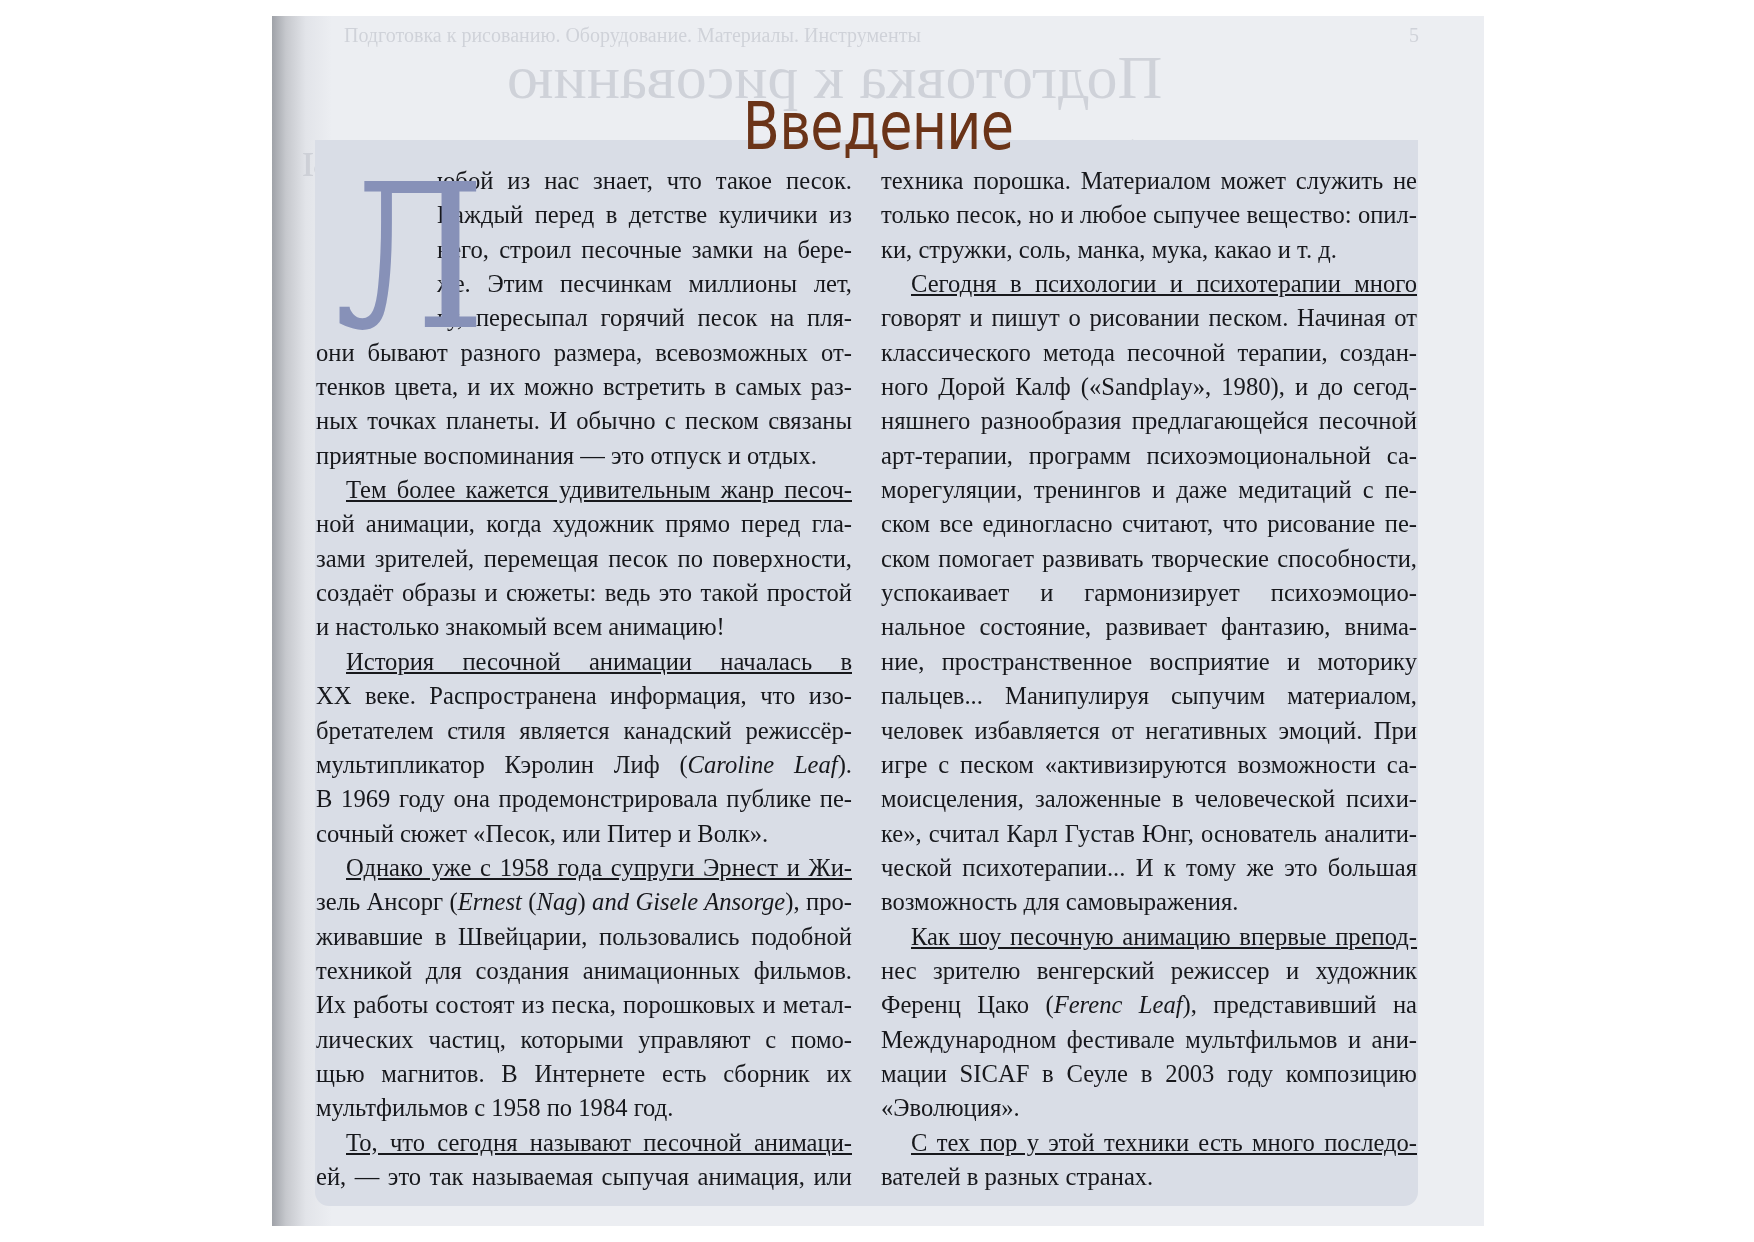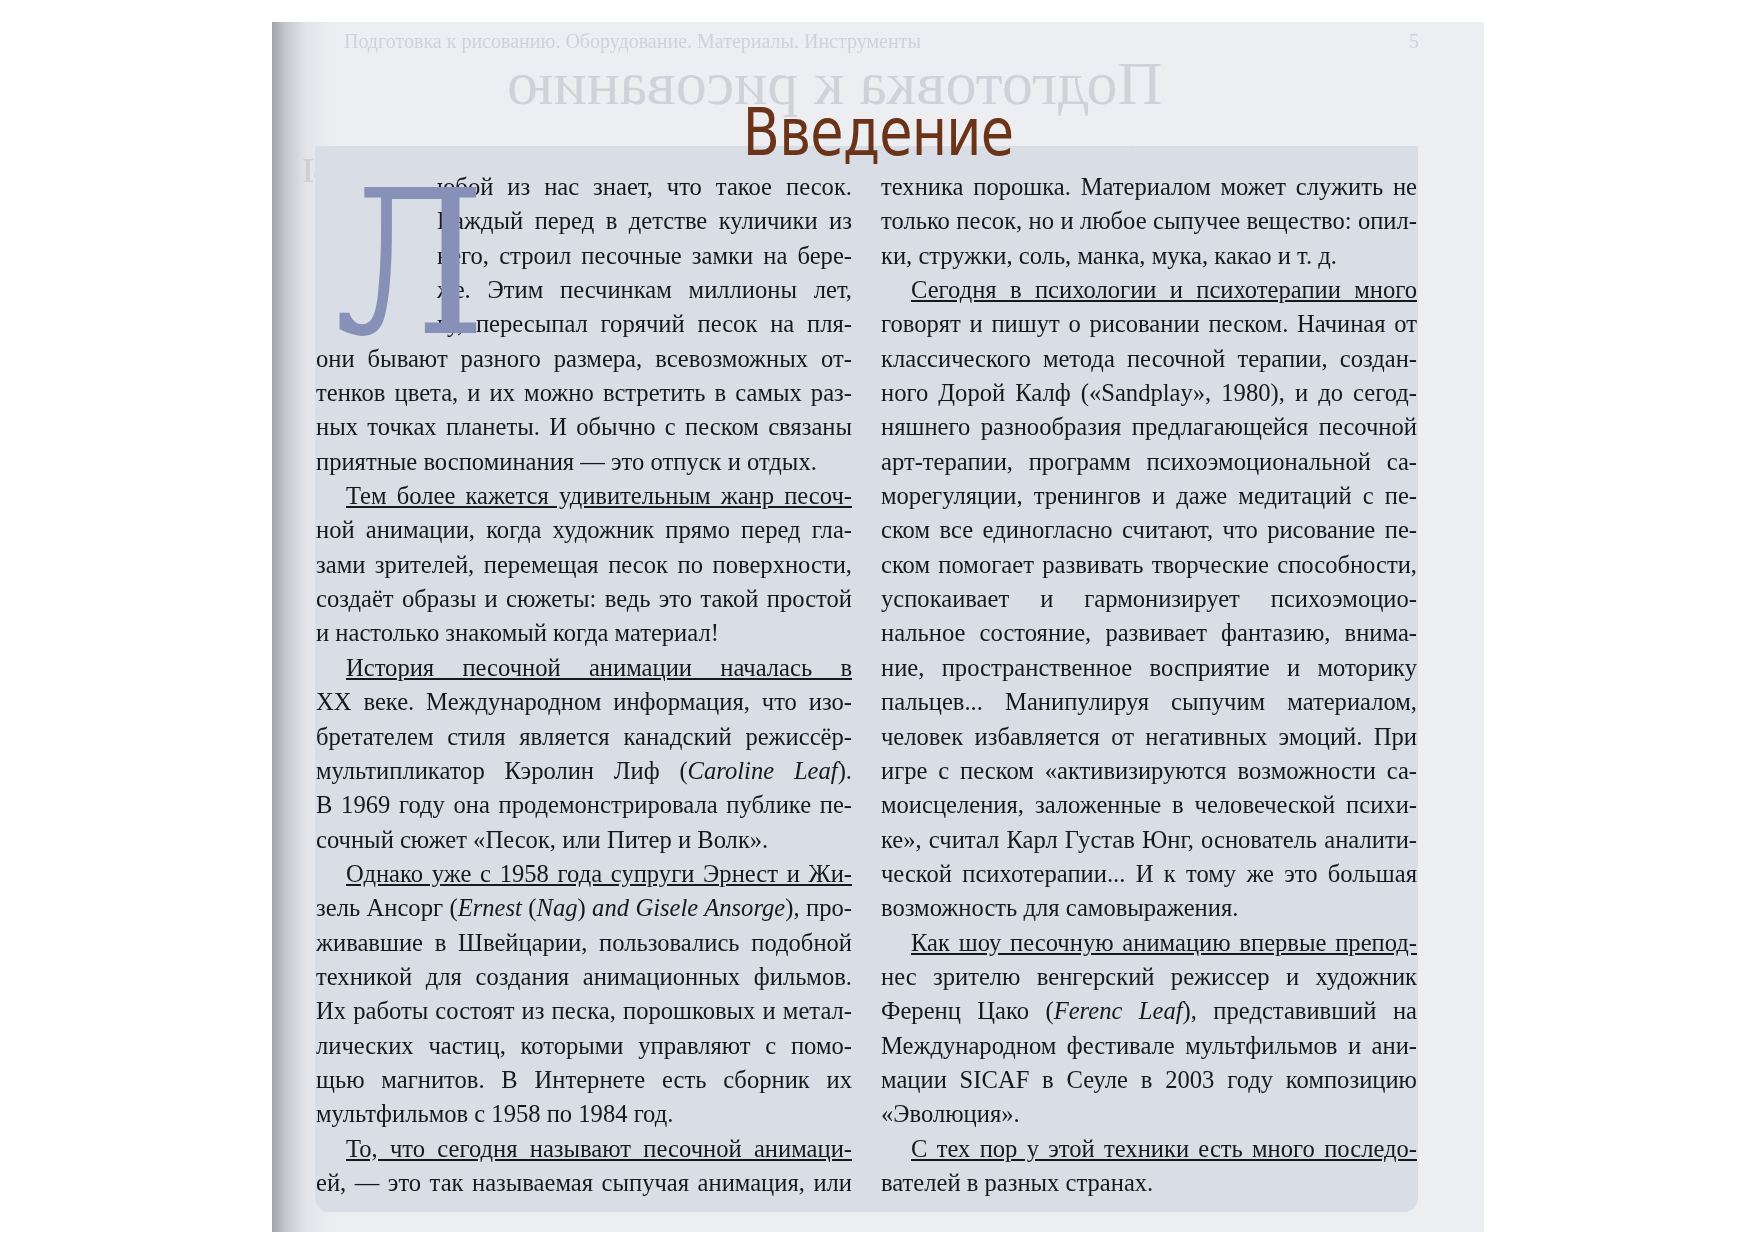--- a/index.html
+++ b/index.html
@@ -4,21 +4,20 @@
 <style>
   html, body { margin:0; padding:0; }
   body {
     width:1754px; height:1242px; background:#ffffff; position:relative; overflow:hidden;
     font-family:"DejaVu Serif", "Liberation Serif", serif;
   }
   .page {
     position:absolute; left:272px; top:16px; width:1212px; height:1210px;
     background:#e9ebf0;
     background-image: linear-gradient(90deg, #9fa2a8 0px, #c6c8cd 14px, #e2e4e9 34px, #eceef2 60px, #eceef2 100%);
-    margin-top: 6px;
   }
   .ghost {
     position:absolute; color:#c9ccd3; font-family:"Liberation Serif", serif; white-space:nowrap; opacity:.8;
   }
   .ghost.mirror { transform:scaleX(-1); }
   .panel {
     position:absolute; left:43px; top:124px; width:1103px; height:1066px;
     background:#d9dde6; border-radius:0 0 14px 14px;
   }
   .title {
@@ -69,23 +68,23 @@
         <span class="line drop">же. Этим песчинкам миллионы лет,</span>
         <span class="line drop">гу, пересыпал горячий песок на пля-</span>
         <span class="line">они бывают разного размера, всевозможных от-</span>
         <span class="line">тенков цвета, и их можно встретить в самых раз-</span>
         <span class="line">ных точках планеты. И обычно с песком связаны</span>
         <span class="line last">приятные воспоминания — это отпуск и отдых.</span>
         <span class="line indent">Тем более кажется удивительным жанр песоч-</span>
         <span class="line">ной анимации, когда художник прямо перед гла-</span>
         <span class="line">зами зрителей, перемещая песок по поверхности,</span>
         <span class="line">создаёт образы и сюжеты: ведь это такой простой</span>
-        <span class="line last">и настолько знакомый когда материал!</span>
+        <span class="line last">и настолько знакомый всем анимацию!</span>
         <span class="line indent">История песочной анимации началась в</span>
-        <span class="line">XX веке. Международном информация, что изо-</span>
+        <span class="line">XX веке. Распространена информация, что изо-</span>
         <span class="line">бретателем стиля является канадский режиссёр-</span>
         <span class="line">мультипликатор Кэролин Лиф (<i>Caroline Leaf</i>).</span>
         <span class="line">В 1969 году она продемонстрировала публике пе-</span>
         <span class="line last">сочный сюжет «Песок, или Питер и Волк».</span>
         <span class="line indent">Однако уже с 1958 года супруги Эрнест и Жи-</span>
         <span class="line">зель Ансорг (<i>Ernest</i> (<i>Nag</i>) <i>and Gisele Ansorge</i>), про-</span>
         <span class="line">живавшие в Швейцарии, пользовались подобной</span>
         <span class="line">техникой для создания анимационных фильмов.</span>
         <span class="line">Их работы состоят из песка, порошковых и метал-</span>
         <span class="line">лических частиц, которыми управляют с помо-</span>

